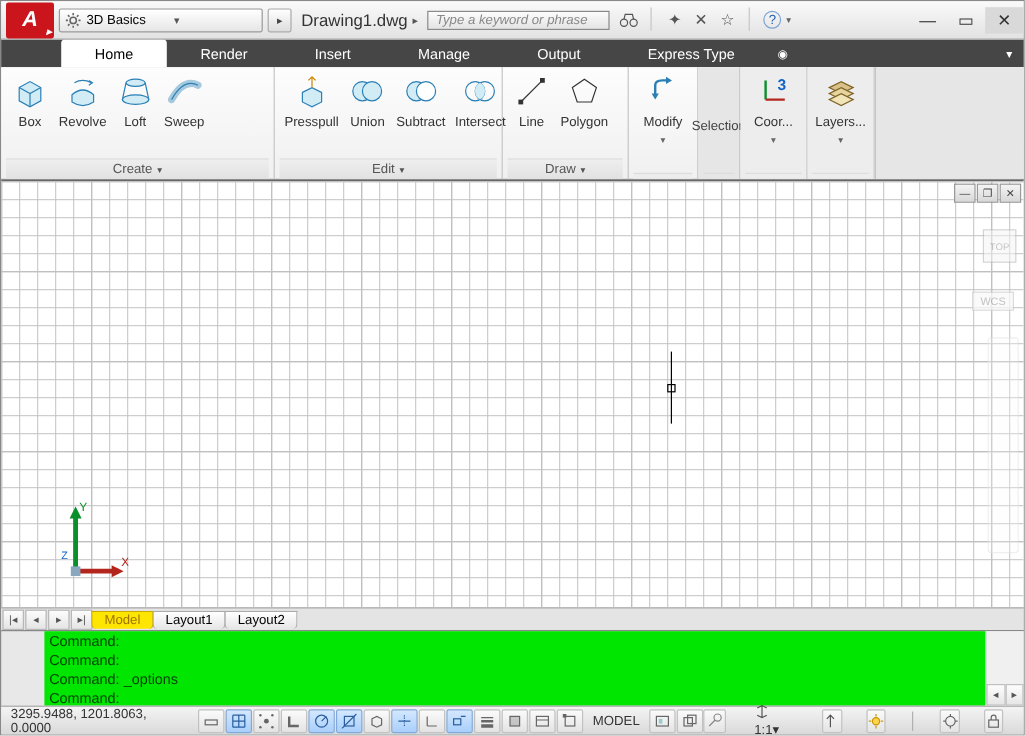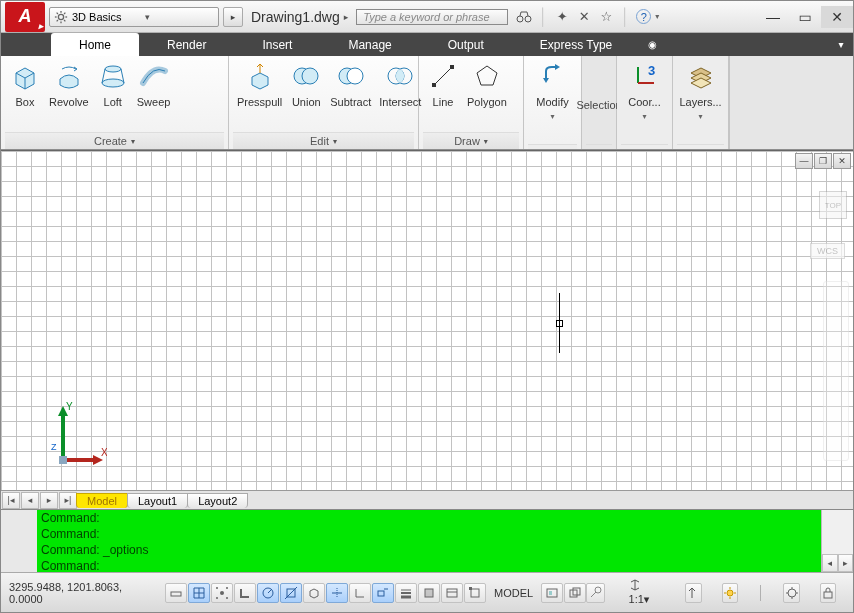--- a/index.html
+++ b/index.html
@@ -75,21 +75,21 @@
   .lt-tab.active{background:#ffe600;color:#a07400;border-color:#caa800;}
 
   
   .cmdwrap{display:flex;border-top:1px solid #888;padding-left:36px;}
   .cmdline{flex:1;height:62px;background:#00e600;font-family:"Consolas","Courier New",monospace;font-size:12px;color:#004400;padding:1px 4px;white-space:pre;line-height:15px;overflow:hidden;}
   .cmdscroll{width:32px;background:#f0f0f0;border-left:1px solid #bbb;position:relative;}
   .cmdscroll .bar{position:absolute;left:0;right:0;bottom:0;height:18px;display:flex;}
   .cmdscroll .bar div{flex:1;display:flex;align-items:center;justify-content:center;border:1px solid #c0c0c0;background:linear-gradient(#fdfdfd,#e6e6e6);font-size:9px;color:#555;}
 
   
-  .statusbar{height:40px;background:linear-gradient(#f4f4f4,#d9d9d9);border-top:1px solid #aaa;display:flex;align-items:center;font-size:11px;color:#333;}
+  .statusbar{height:24px;background:linear-gradient(#f4f4f4,#d9d9d9);border-top:1px solid #aaa;display:flex;align-items:center;font-size:11px;color:#333;}
   .sb-coords{padding:0 8px;min-width:160px;}
   .sb-sep{width:1px;height:16px;background:#b0b0b0;margin:0 2px;}
   .sb-icons{display:flex;gap:1px;}
   .sb-btn{width:22px;height:20px;display:flex;align-items:center;justify-content:center;border:1px solid #c2c2c2;background:linear-gradient(#fbfbfb,#e3e3e3);border-radius:2px;}
   .sb-btn.on{background:linear-gradient(#d4e8ff,#a9cffb);border-color:#7fa9d8;}
   .sb-right{margin-left:auto;display:flex;align-items:center;gap:20px;padding-right:4px;}
   .sb-txt{padding:0 4px;}
 </style>
 </head>
 <body>

